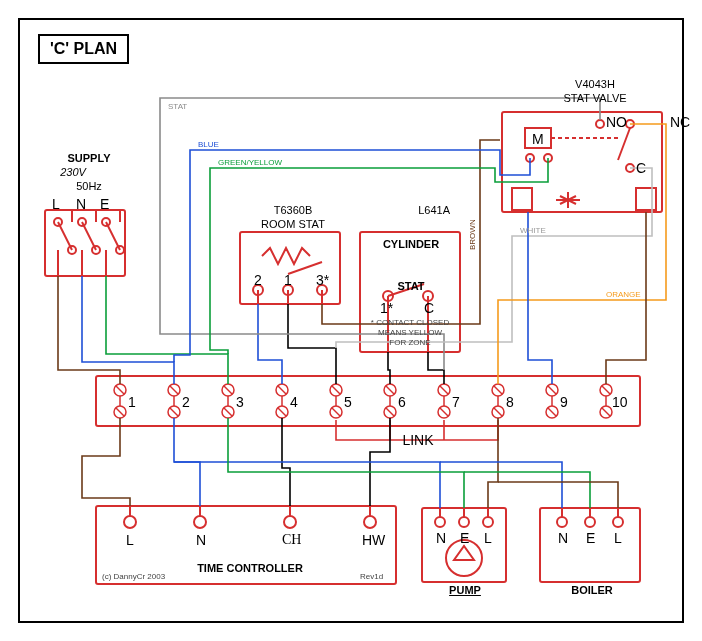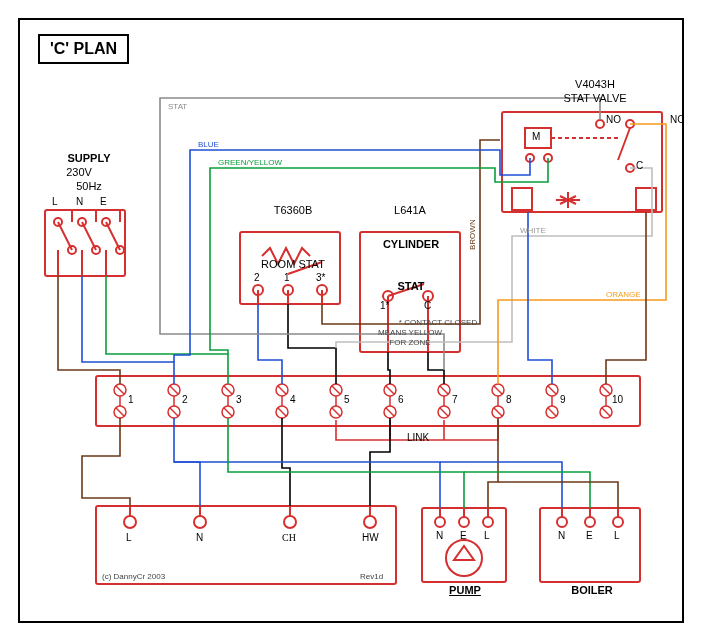--- a/index.html
+++ b/index.html
@@ -23,21 +23,21 @@
     border: 2px solid #000;
   }
   .label {
     position: absolute;
     font-size: 11px;
     color: #000;
     line-height: 1.2;
     white-space: nowrap;
     text-align: center;
   }
-  .label.small { font-size: 10px; }
+  .label.small { font-size: 14px; }
   .label.tiny { font-size: 8px; color:#444; }
   .title-box {
     position: absolute;
     left: 38px;
     top: 34px;
     border: 2px solid #000;
     padding: 4px 10px;
     font-weight: bold;
     font-size: 16px;
     background:#fff;
@@ -276,60 +276,61 @@
       <path d="M630 168 L652 168 L652 236 L512 236 L512 342 L336 342 L336 348" stroke="#bfbfbf"></path>
 
       <path d="M630 124 L666 124 L666 300 L498 300 L498 384" stroke="#f59b1d"></path>
 
       <path d="M552 384 L552 360 L528 360 L528 212" stroke="#1e4fd6"></path>
       <path d="M606 384 L606 360 L646 360 L646 212" stroke="#6b3a18"></path>
     </g>
   </svg>
 
   <div class="label" style="left:54px; top:152px; width:70px; font-weight:bold;">SUPPLY</div>
-  <div class="label" style="left:44px; top:166px; width:70px;">230V</div>
+  <div class="label" style="left:38px; top:166px; width:70px;font-style:italic;">230V</div>
   <div class="label" style="left:54px; top:180px; width:70px;">50Hz</div>
   <div class="label small" style="left:52px; top:196px;">L</div>
   <div class="label small" style="left:76px; top:196px;">N</div>
   <div class="label small" style="left:100px; top:196px;">E</div>
 
   <div class="label" style="left:550px; top:78px; width:90px;">V4043H</div>
   <div class="label" style="left:540px; top:92px; width:110px;">STAT VALVE</div>
   <div class="label small" style="left:532px; top:131px;">M</div>
   <div class="label small" style="left:606px; top:114px;">NO</div>
   <div class="label small" style="left:636px; top:114px;padding-left:34px;">NC</div>
   <div class="label small" style="left:636px; top:160px;">C</div>
 
   <div class="label" style="left:248px; top:204px; width:90px;">T6360B</div>
-  <div class="label" style="left:240px; top:218px; width:106px;margin-top:40px;">ROOM STAT</div>
+  <div class="label" style="left:240px; top:218px; width:106px;">ROOM STAT</div>
   <div class="label small" style="left:254px; top:272px;">2</div>
   <div class="label small" style="left:284px; top:272px;">1</div>
   <div class="label small" style="left:316px; top:272px;">3*</div>
 
-  <div class="label" style="left:370px; top:204px; width:80px;">L641A</div>
+  <div class="label" style="left:370px; top:204px; width:80px;text-align:right;">L641A</div>
   <div class="label" style="left:366px; top:238px; width:90px; font-weight:bold;">CYLINDER</div>
   <div class="label" style="left:366px; top:252px; width:90px; font-weight:bold;margin-top:28px;">STAT</div>
   <div class="label small" style="left:380px; top:300px;">1*</div>
   <div class="label small" style="left:424px; top:300px;">C</div>
-  <div class="label tiny" style="left:364px; top:318px; width:92px; white-space:normal;margin-left:28px;">* CONTACT CLOSED</div>
+  <div class="label tiny" style="left:364px; top:318px; width:92px; white-space:normal;">* CONTACT CLOSED</div>
   <div class="label tiny" style="left:364px; top:328px; width:92px; white-space:normal;">MEANS YELLOW</div>
   <div class="label tiny" style="left:364px; top:338px; width:92px; white-space:normal;">FOR ZONE</div>
 
   <div class="label small" style="left:128px; top:394px;">1</div>
   <div class="label small" style="left:182px; top:394px;">2</div>
   <div class="label small" style="left:236px; top:394px;">3</div>
   <div class="label small" style="left:290px; top:394px;">4</div>
   <div class="label small" style="left:344px; top:394px;">5</div>
   <div class="label small" style="left:398px; top:394px;">6</div>
   <div class="label small" style="left:452px; top:394px;">7</div>
   <div class="label small" style="left:506px; top:394px;">8</div>
   <div class="label small" style="left:560px; top:394px;">9</div>
   <div class="label small" style="left:612px; top:394px;">10</div>
   <div class="label small" style="left:398px; top:432px; width:40px;">LINK</div>
 
+  <div class="label" style="left:170px; top:562px; width:160px; font-weight:bold;">TIME CONTROLLER</div>
   <div class="label small" style="left:126px; top:532px;">L</div>
   <div class="label small" style="left:196px; top:532px;">N</div>
   <div class="label small" style="left:282px; top:532px;font-family:Liberation Serif, serif;">CH</div>
   <div class="label small" style="left:362px; top:532px;">HW</div>
 
   <div class="label" style="left:442px; top:584px; width:46px; font-weight:bold;text-decoration:underline;">PUMP</div>
   <div class="label small" style="left:436px; top:530px;">N</div>
   <div class="label small" style="left:460px; top:530px;">E</div>
   <div class="label small" style="left:484px; top:530px;">L</div>
 

